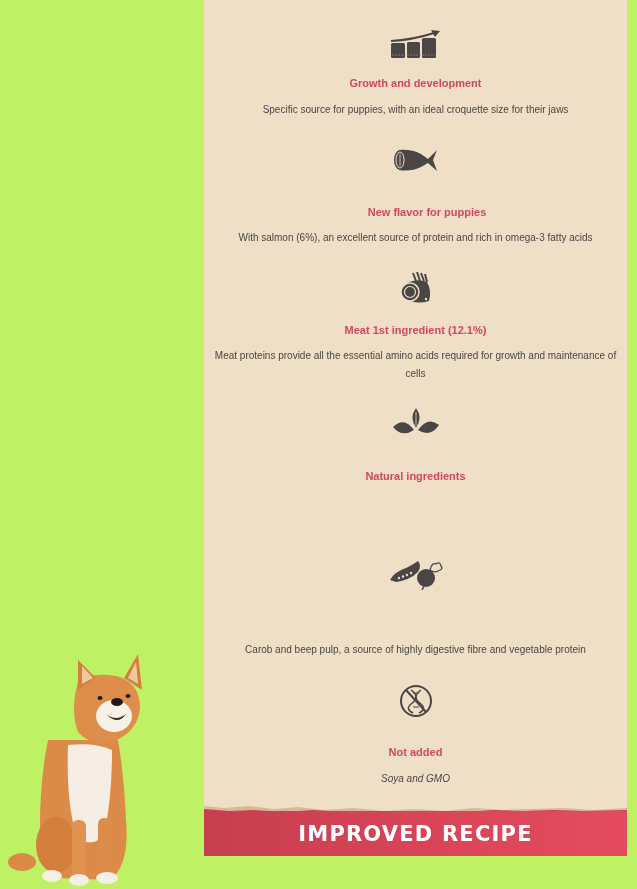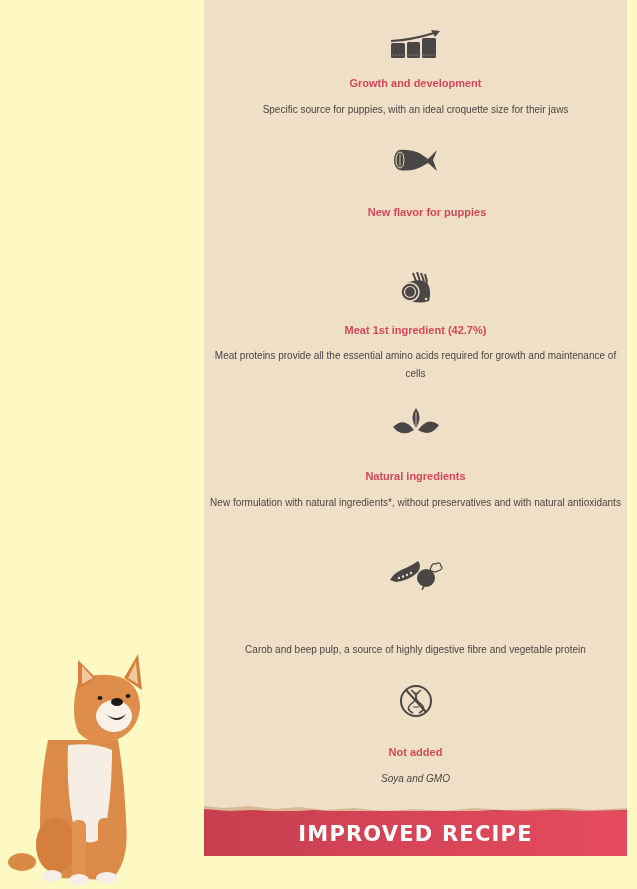--- a/index.html
+++ b/index.html
@@ -1,20 +1,20 @@
 <!DOCTYPE html>
 <html><head>
   <meta charset="utf-8">
   <style>
     * { box-sizing: border-box; margin: 0; padding: 0; }
     html, body {
       width: 637px; height: 889px; background: #ffffff; overflow: hidden;
       font-family: "Liberation Sans", "DejaVu Sans", sans-serif;
     }
-    .page { position: relative; width: 637px; height: 889px; background: #fef9c3; }
+    .page { position: relative; width: 637px; height: 889px; background: #bef264; }
 
     .panel {
       position: absolute; left: 204px; top: 0; width: 423px; height: 811px;
       background: #EEDFC6;
     }
     .torn {
       position: absolute; left: 204px; top: 800px; width: 423px; height: 16px;
     }
     .banner {
       position: absolute; left: 204px; top: 811px; width: 423px; height: 45px;
@@ -65,47 +65,47 @@
   <div class="feature" style="top:130px;height:125px;">
     <div class="icon-wrap" style="top:16px;">
       <svg width="46" height="28" viewBox="0 0 46 28">
         <path d="M6 4 Q18 3 28 8 L35 13 L44 4 L40 14 L44 25 L35 17 L28 21 Q18 26 6 24 Z" fill="#4A4645"></path>
         <ellipse cx="7" cy="14" rx="6" ry="10" fill="#4A4645"></ellipse>
         <ellipse cx="7" cy="14" rx="4" ry="8" fill="none" stroke="#EEDFC6" stroke-width="1"></ellipse>
         <line x1="7" y1="8" x2="7" y2="20" stroke="#EEDFC6" stroke-width="0.8"></line>
       </svg>
     </div>
     <div class="feature-title" style="top:76px;padding-left:23px;">New flavor for puppies</div>
+    <div class="feature-desc" style="top:99px;">With salmon (6%), an excellent source of protein and rich in omega-3 fatty acids</div>
   </div>
 
   <div class="feature" style="top:260px;height:130px;">
     <div class="icon-wrap" style="top:11px;">
       <svg width="34" height="34" viewBox="0 0 34 34">
         <path d="M14 2 L17 10 M18 1 L21 10 M22 2 L25 10 M26 3 L28 11" stroke="#4A4645" stroke-width="2" fill="none"></path>
         <path d="M8 12 Q18 7 28 11 Q33 20 30 30 Q20 33 12 30 Z" fill="#4A4645"></path>
         <circle cx="11" cy="21" r="9" fill="#4A4645" stroke="#EEDFC6" stroke-width="1.5"></circle>
         <circle cx="11" cy="21" r="5.5" fill="none" stroke="#EEDFC6" stroke-width="1.2"></circle>
         <circle cx="27" cy="28" r="1.2" fill="#EEDFC6"></circle>
       </svg>
     </div>
-    <div class="feature-title" style="top:64px;">Meat 1st ingredient (42.7%)</div>
+    <div class="feature-title" style="top:64px;">Meat 1st ingredient (12.1%)</div>
     <div class="feature-desc" style="top:87px;">Meat proteins provide all the essential amino acids required for growth and maintenance of cells</div>
   </div>
 
   <div class="feature" style="top:390px;height:150px;">
     <div class="icon-wrap" style="top:18px;">
       <svg width="48" height="28" viewBox="0 0 48 28">
         <path d="M24 0 Q31 9 24 20 Q17 9 24 0 Z" fill="#4A4645"></path>
         <path d="M1 19 Q12 8 22 22 Q10 30 1 19 Z" fill="#4A4645"></path>
         <path d="M47 17 Q36 8 26 22 Q38 30 47 17 Z" fill="#4A4645"></path>
         <path d="M24 4 L24 18" stroke="#EEDFC6" stroke-width="0.8"></path>
       </svg>
     </div>
     <div class="feature-title" style="top:80px;">Natural ingredients</div>
-    <div class="feature-desc" style="top:104px;">New formulation with natural ingredients*, without preservatives and with natural antioxidants</div>
   </div>
 
   <div class="feature" style="top:540px;height:130px;">
     <div class="icon-wrap" style="top:18px;">
       <svg width="56" height="32" viewBox="0 0 56 32">
         <path d="M2 22 Q6 14 18 10 Q26 6 30 3 Q34 8 30 14 Q22 22 8 24 Z" fill="#4A4645"></path>
         <circle cx="11" cy="20" r="1.2" fill="#EEDFC6"></circle>
         <circle cx="15" cy="18.5" r="1.2" fill="#EEDFC6"></circle>
         <circle cx="19" cy="17" r="1.2" fill="#EEDFC6"></circle>
         <circle cx="23" cy="15" r="1.2" fill="#EEDFC6"></circle>

